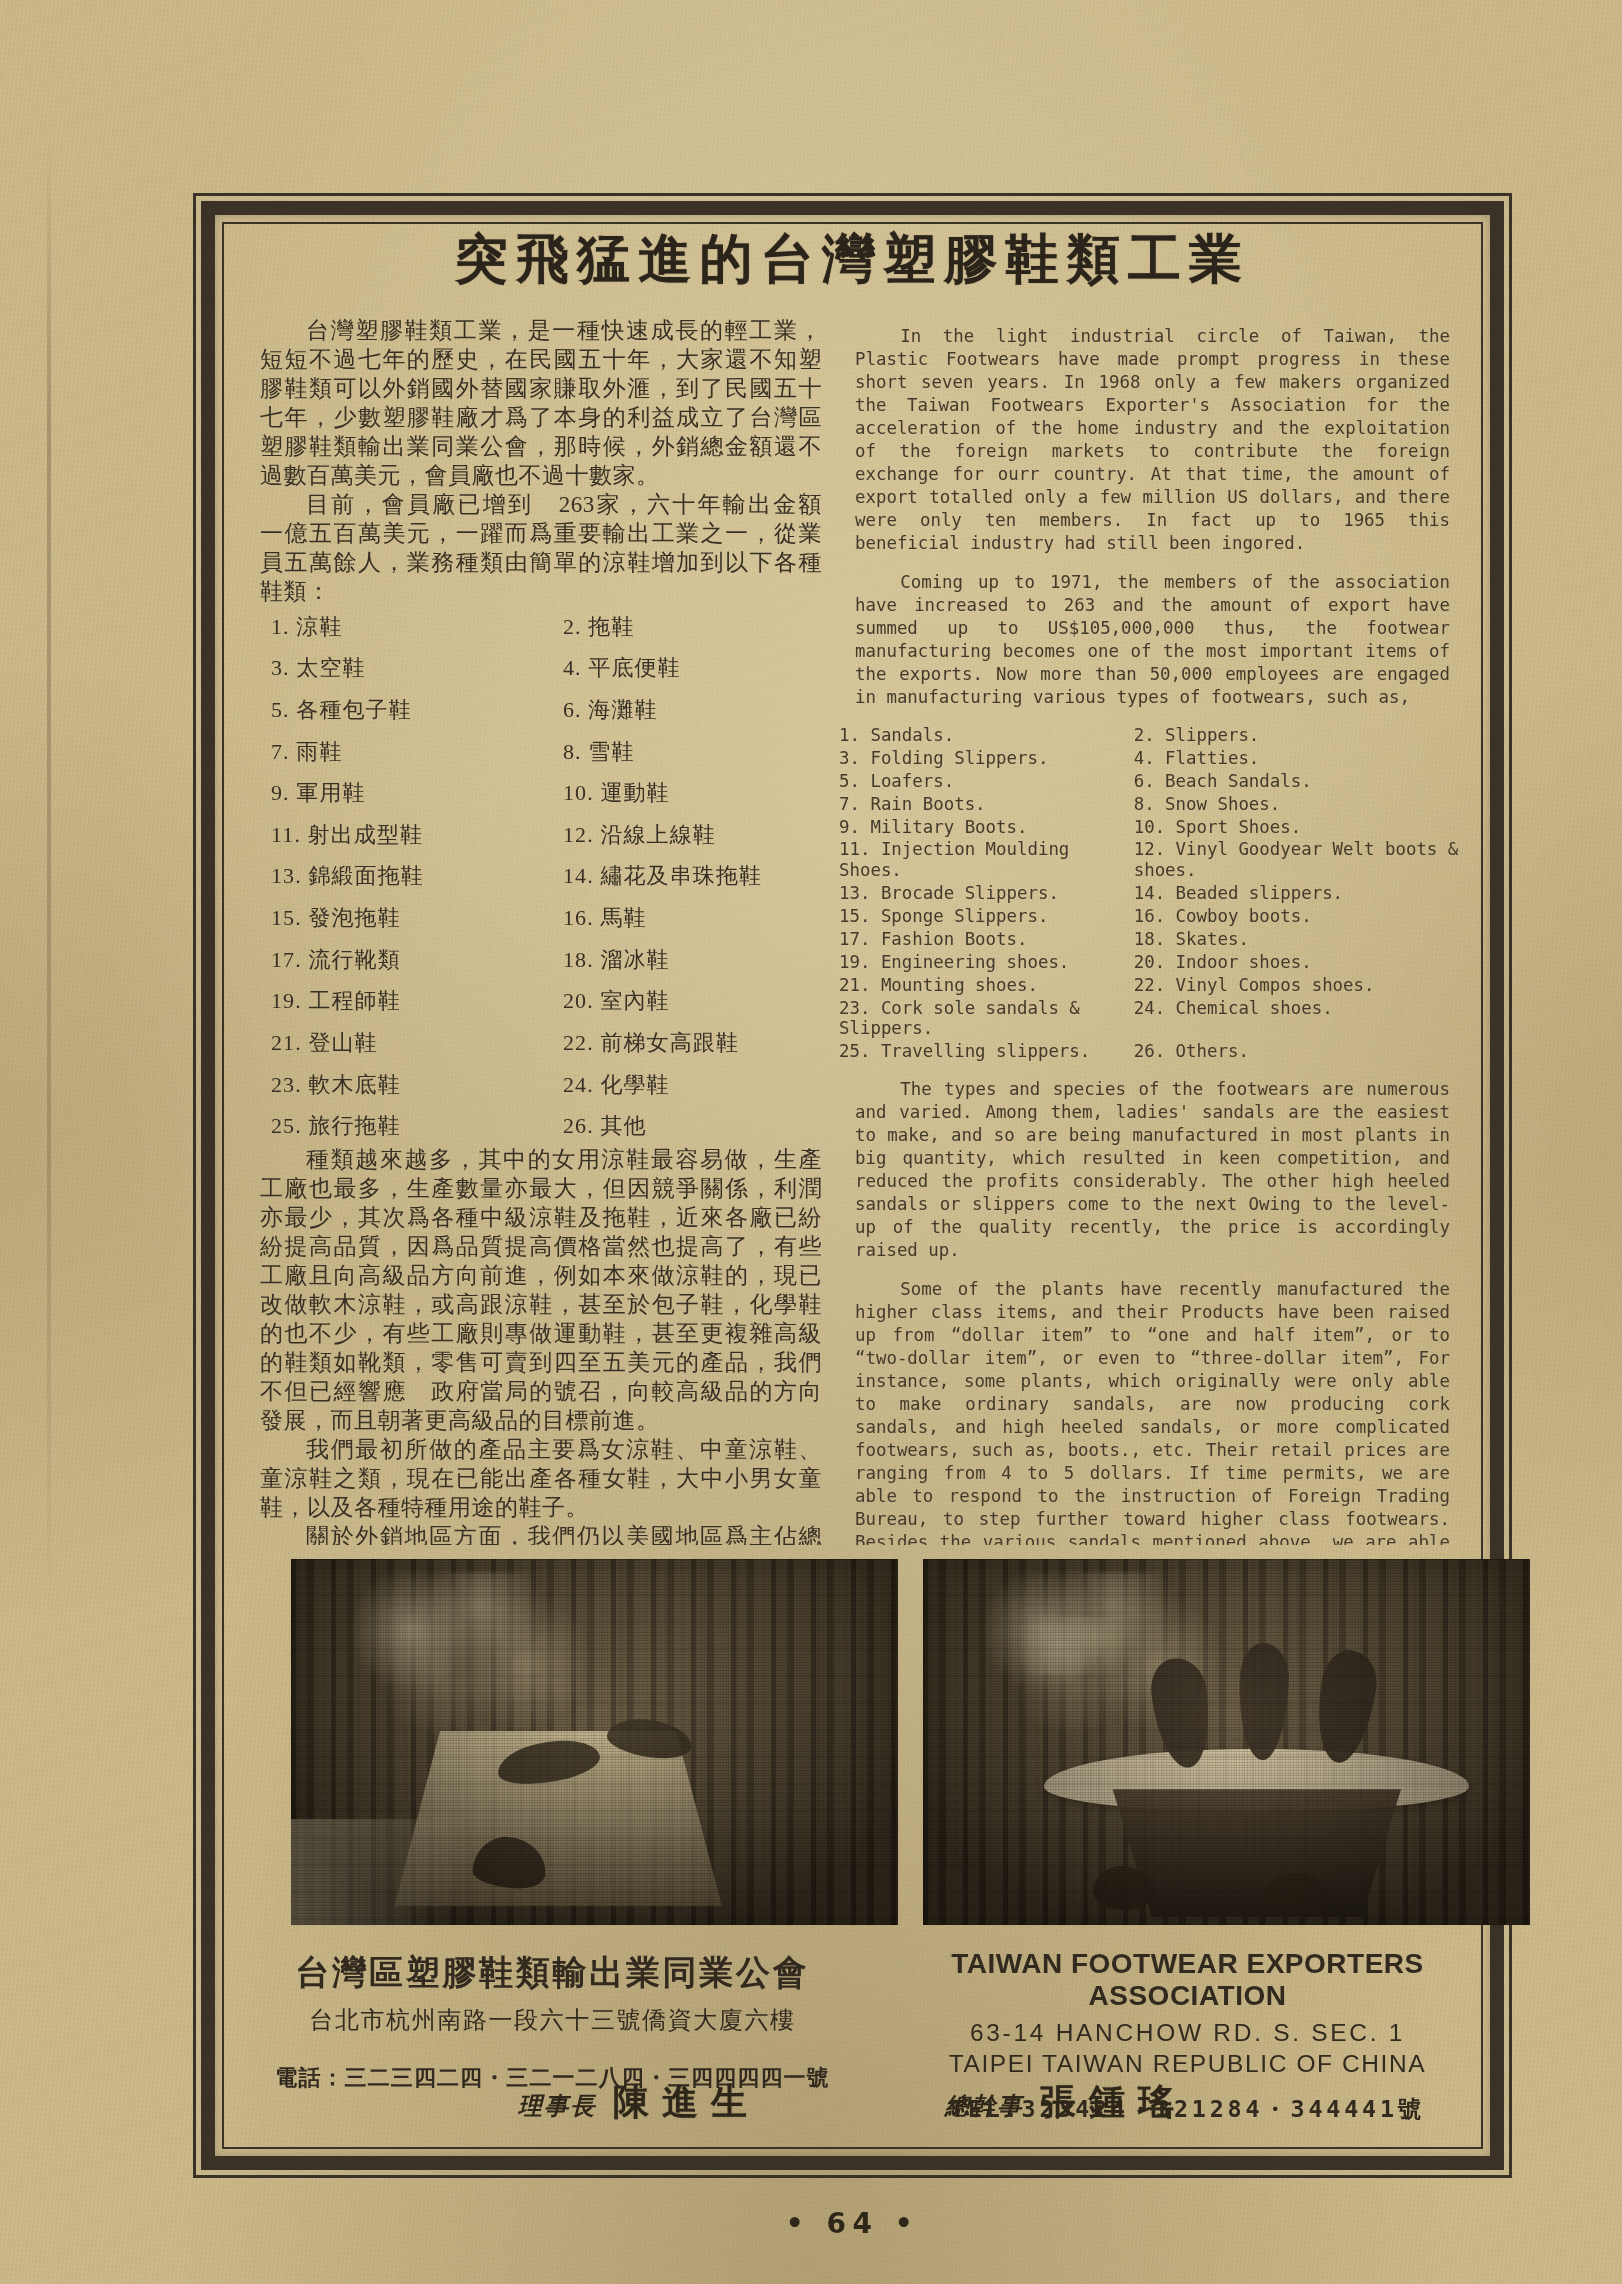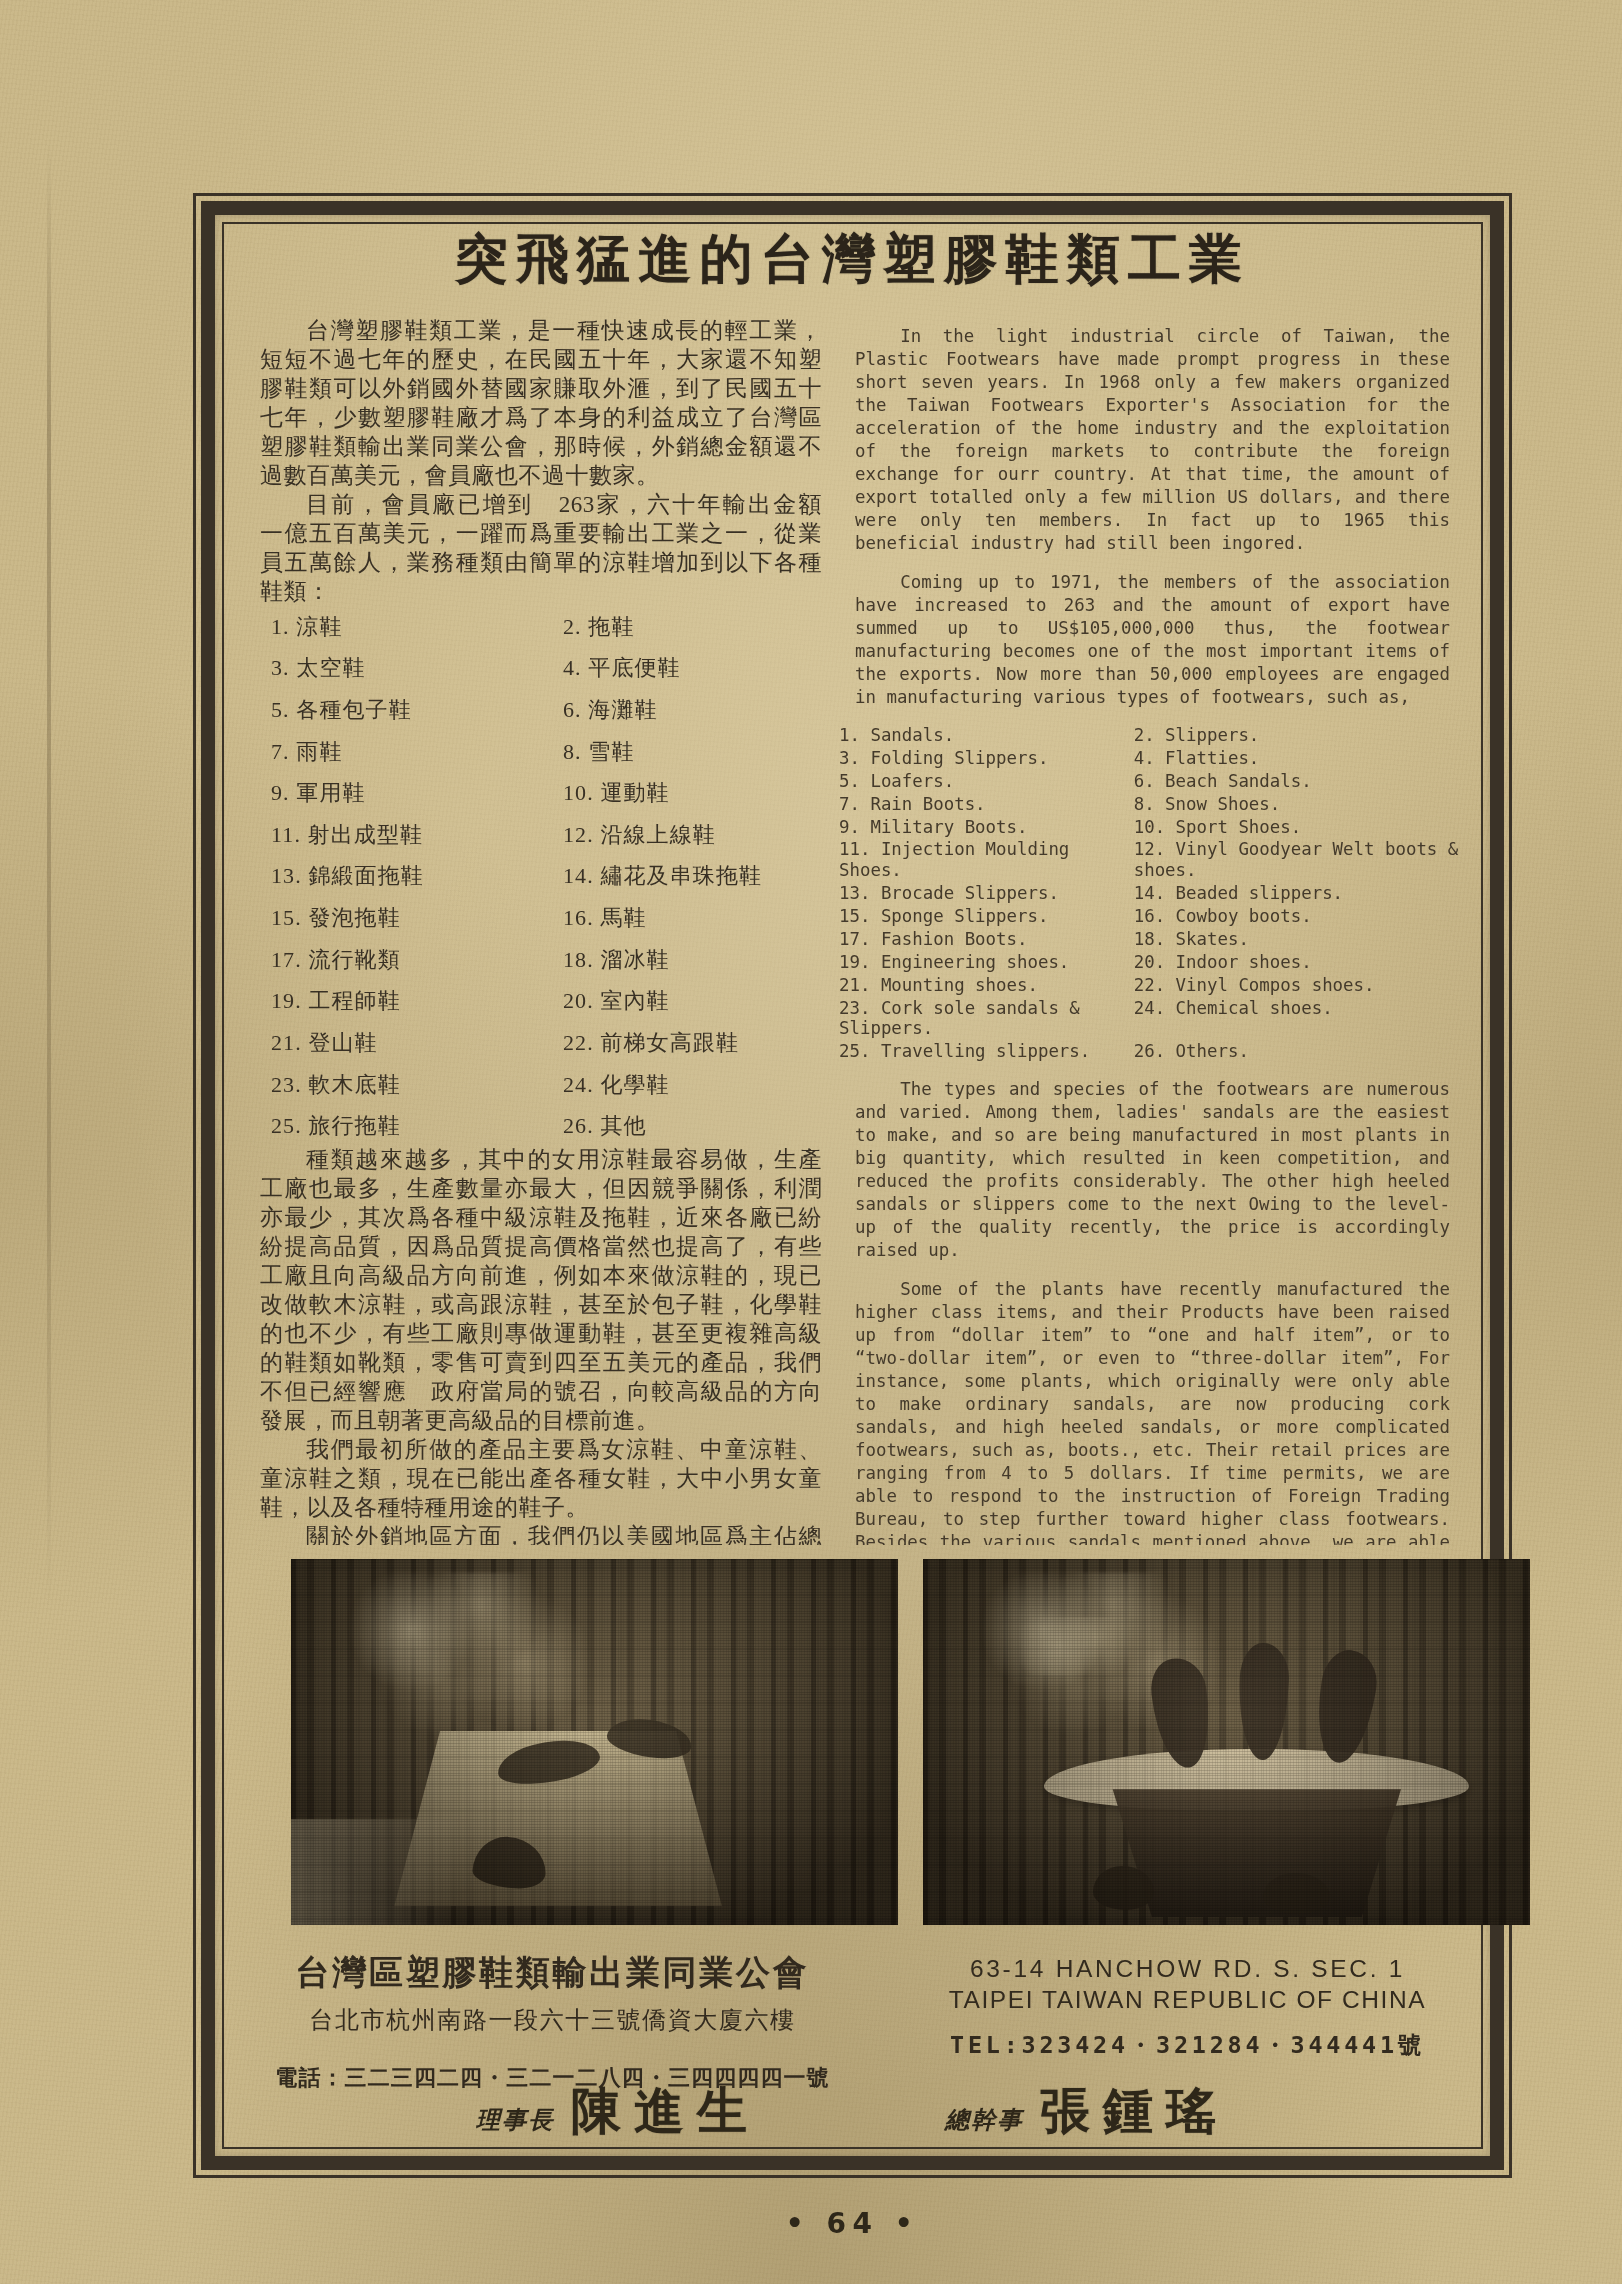--- a/index.html
+++ b/index.html
@@ -98,21 +98,21 @@
     font-family:"Liberation Sans", sans-serif;}
   .footer-en .fname{font-size:28px;font-weight:bold;letter-spacing:0.5px;}
   .footer-en .fa1{font-size:24.5px;margin-top:6.5px;letter-spacing:2.7px;}
   .footer-en .fa2{font-size:24.5px;margin-top:3.3px;letter-spacing:1.6px;}
   .footer-en .ftel{font-family:"DejaVu Sans Mono", monospace;font-size:23.4px;margin-top:15.2px;
     letter-spacing:3.8px;font-weight:bold;}
   .officers{position:absolute;left:193px;top:2078px;width:1319px;display:flex;
     justify-content:center;gap:185px;align-items:baseline;color:#2e2719;}
   .officer{display:flex;align-items:baseline;}
   .role{font-size:24px;letter-spacing:2.2px;margin-right:16.3px;font-weight:bold;font-style:italic;}
-  .officer-name{font-size:50px;font-weight:900;letter-spacing:13px;text-shadow:0 0 1.1px rgba(46,39,25,.5);}
+  .officer-name{font-size:36px;font-weight:900;letter-spacing:13px;text-shadow:0 0 1.1px rgba(46,39,25,.5);}
   .page-number{position:absolute;left:193px;top:2207px;width:1319px;text-align:center;
     font-family:"DejaVu Sans", sans-serif;font-size:28px;font-weight:bold;
     letter-spacing:6.5px;color:#2e2719;}
 </style>
 </head>
 <body>
 
 <div class="page">
 
   <div class="crease"></div>
@@ -276,20 +276,21 @@
     <div class="ph grain"></div>
   </figure>
 
   <div class="footer-cn">
     <div class="fname">台灣區塑膠鞋類輸出業同業公會</div>
     <div class="faddr">台北市杭州南路一段六十三號僑資大廈六樓</div>
     <div class="fphone">電話：三二三四二四・三二一二八四・三四四四四一號</div>
   </div>
 
   <div class="footer-en">
+    <div class="fname">TAIWAN FOOTWEAR EXPORTERS ASSOCIATION</div>
     <div class="fa1">63-14 HANCHOW RD. S. SEC. 1</div>
     <div class="fa2">TAIPEI TAIWAN REPUBLIC OF CHINA</div>
     <div class="ftel">TEL:323424・321284・344441號</div>
   </div>
 
   <div class="officers">
     <div class="officer">
       <span class="role">理事長</span>
       <span class="officer-name">陳進生</span>
     </div>

